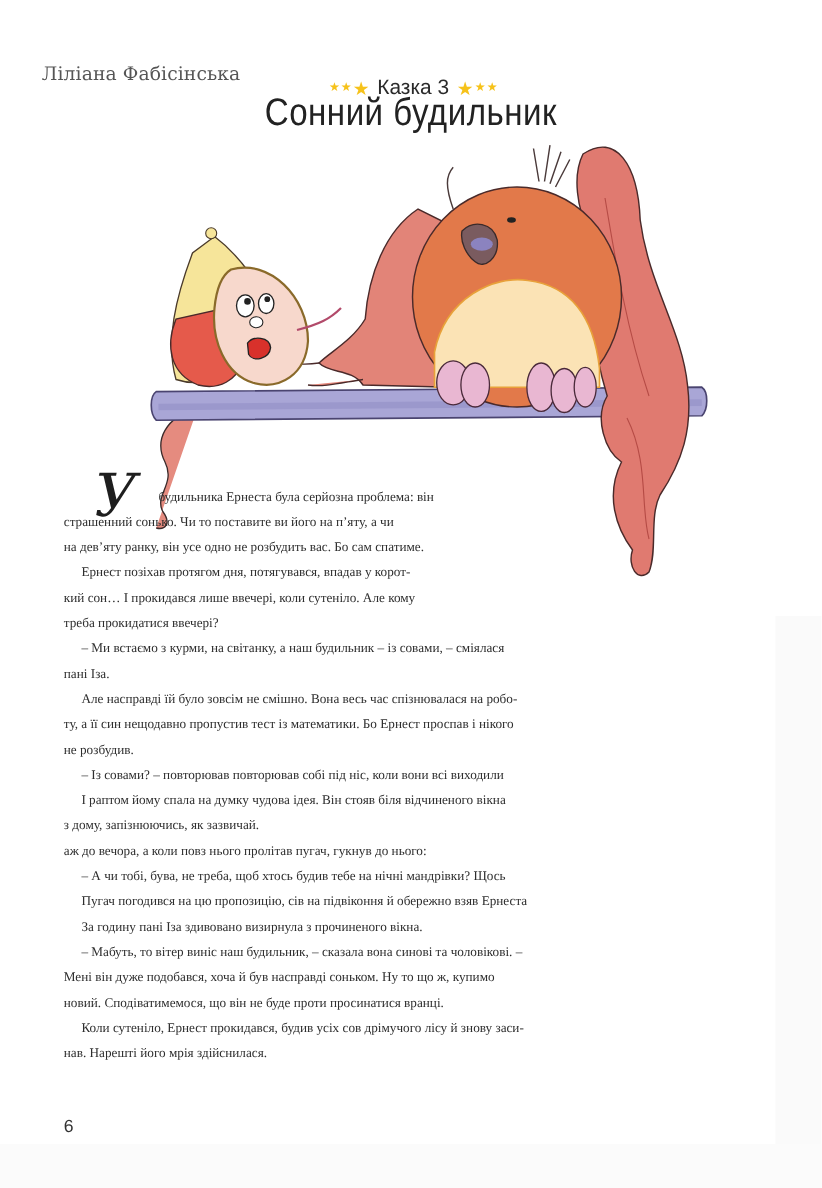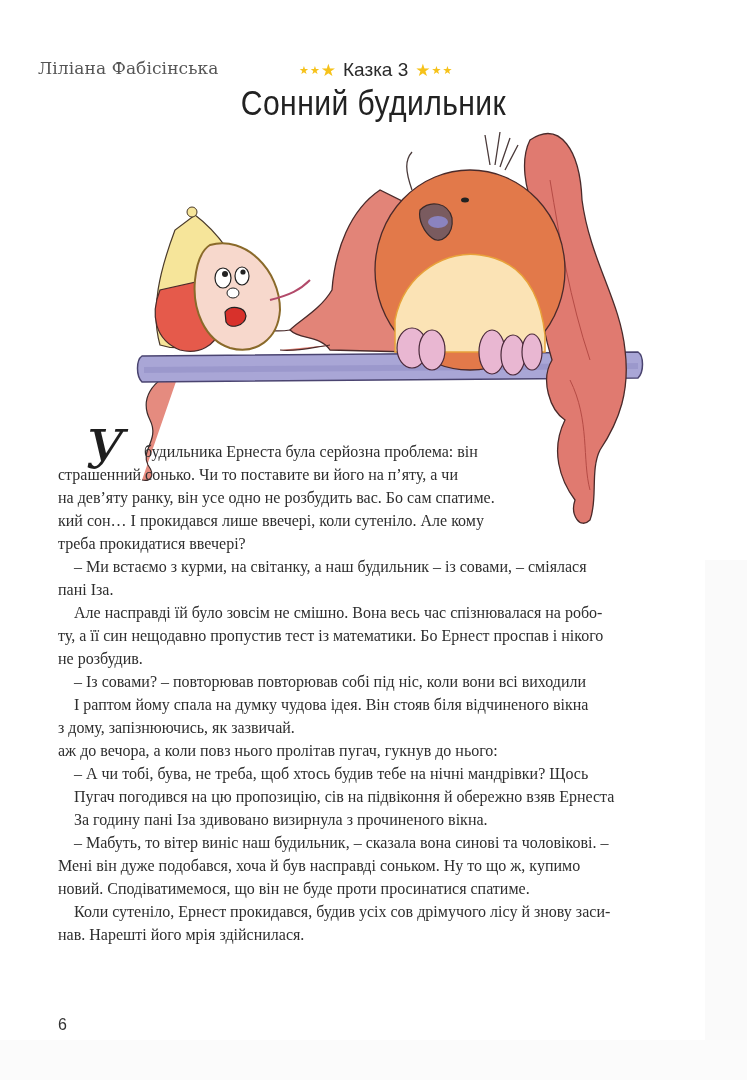--- a/index.html
+++ b/index.html
@@ -26,36 +26,36 @@
   }
   .chapter {
     position: absolute; left: 299px; top: 57px;
     display: flex; align-items: center; gap: 4px;
     font-family: "Liberation Sans", sans-serif;
     font-size: 19px; color: #2a2a2a;
   }
   .stars { display: flex; align-items: center; gap: 1px; color: #f6c21a; }
   .star-s { font-size: 11px; line-height: 1; }
   .star-l { font-size: 17px; line-height: 1; }
-  .chapter-label { margin: 2px 3px; }
+  .chapter-label { margin: 12px 3px; }
   .title {
     position: absolute; left: 0; width: 747px; top: 83px;
     text-align: center;
     font-family: "Liberation Sans Narrow", "Liberation Sans", sans-serif;
     font-size: 35px; color: #222;
     transform: scaleX(0.86);
     letter-spacing: 0.5px;
   }
   .illustration {
     position: absolute; left: 120px; top: 120px; width: 560px; height: 420px;
   }
   .body-text {
     position: absolute; left: 58px; top: 440px; width: 645px;
     font-family: "Liberation Serif", serif;
-    font-size: 16px; line-height: 23px; color: #2e2e2e;
+    font-size: 12px; line-height: 23px; color: #2e2e2e;
   }
   .line { white-space: nowrap; height: 23px; }
   .indent { padding-left: 16px; }
   .dropcap {
     position: absolute; left: 86px; top: 424px;
     font-family: "DejaVu Serif", serif;
     font-style: italic;
     font-size: 54px; line-height: 54px; color: #1e1e1e;
   }
   .pageno {
@@ -139,34 +139,35 @@
 
   <path d="M210,225 C190,228 175,232 160,230" stroke="#4a2a2a" stroke-width="1.2" fill="#e28478"></path>
 </svg>
 
 <div class="dropcap">У</div>
 
 <div class="body-text">
   <div class="line" style="padding-left:86px">будильника Ернеста була серйозна проблема: він</div>
   <div class="line">страшенний сонько. Чи то поставите ви його на п’яту, а чи</div>
   <div class="line">на дев’яту ранку, він усе одно не розбудить вас. Бо сам спатиме.</div>
+  <div class="line indent">Ернест позіхав протягом дня, потягувався, впадав у корот-</div>
   <div class="line">кий сон… І прокидався лише ввечері, коли сутеніло. Але кому</div>
   <div class="line">треба прокидатися ввечері?</div>
   <div class="line indent">– Ми встаємо з курми, на світанку, а наш будильник – із совами, – сміялася</div>
   <div class="line">пані Іза.</div>
   <div class="line indent">Але насправді їй було зовсім не смішно. Вона весь час спізнювалася на робо-</div>
   <div class="line">ту, а її син нещодавно пропустив тест із математики. Бо Ернест проспав і нікого</div>
   <div class="line">не розбудив.</div>
   <div class="line indent">– Із совами? – повторював повторював собі під ніс, коли вони всі виходили</div>
   <div class="line indent">І раптом йому спала на думку чудова ідея. Він стояв біля відчиненого вікна</div>
   <div class="line">з дому, запізнюючись, як зазвичай.</div>
   <div class="line">аж до вечора, а коли повз нього пролітав пугач, гукнув до нього:</div>
   <div class="line indent">– А чи тобі, бува, не треба, щоб хтось будив тебе на нічні мандрівки? Щось</div>
   <div class="line indent">Пугач погодився на цю пропозицію, сів на підвіконня й обережно взяв Ернеста</div>
   <div class="line indent">За годину пані Іза здивовано визирнула з прочиненого вікна.</div>
   <div class="line indent">– Мабуть, то вітер виніс наш будильник, – сказала вона синові та чоловікові. –</div>
   <div class="line">Мені він дуже подобався, хоча й був насправді соньком. Ну то що ж, купимо</div>
-  <div class="line">новий. Сподіватимемося, що він не буде проти просинатися спатиме.</div>
+  <div class="line">новий. Сподіватимемося, що він не буде проти просинатися вранці.</div>
   <div class="line indent">Коли сутеніло, Ернест прокидався, будив усіх сов дрімучого лісу й знову заси-</div>
   <div class="line">нав. Нарешті його мрія здійснилася.</div>
 </div>
 
 <div class="pageno">6</div>
 
 </body></html>

